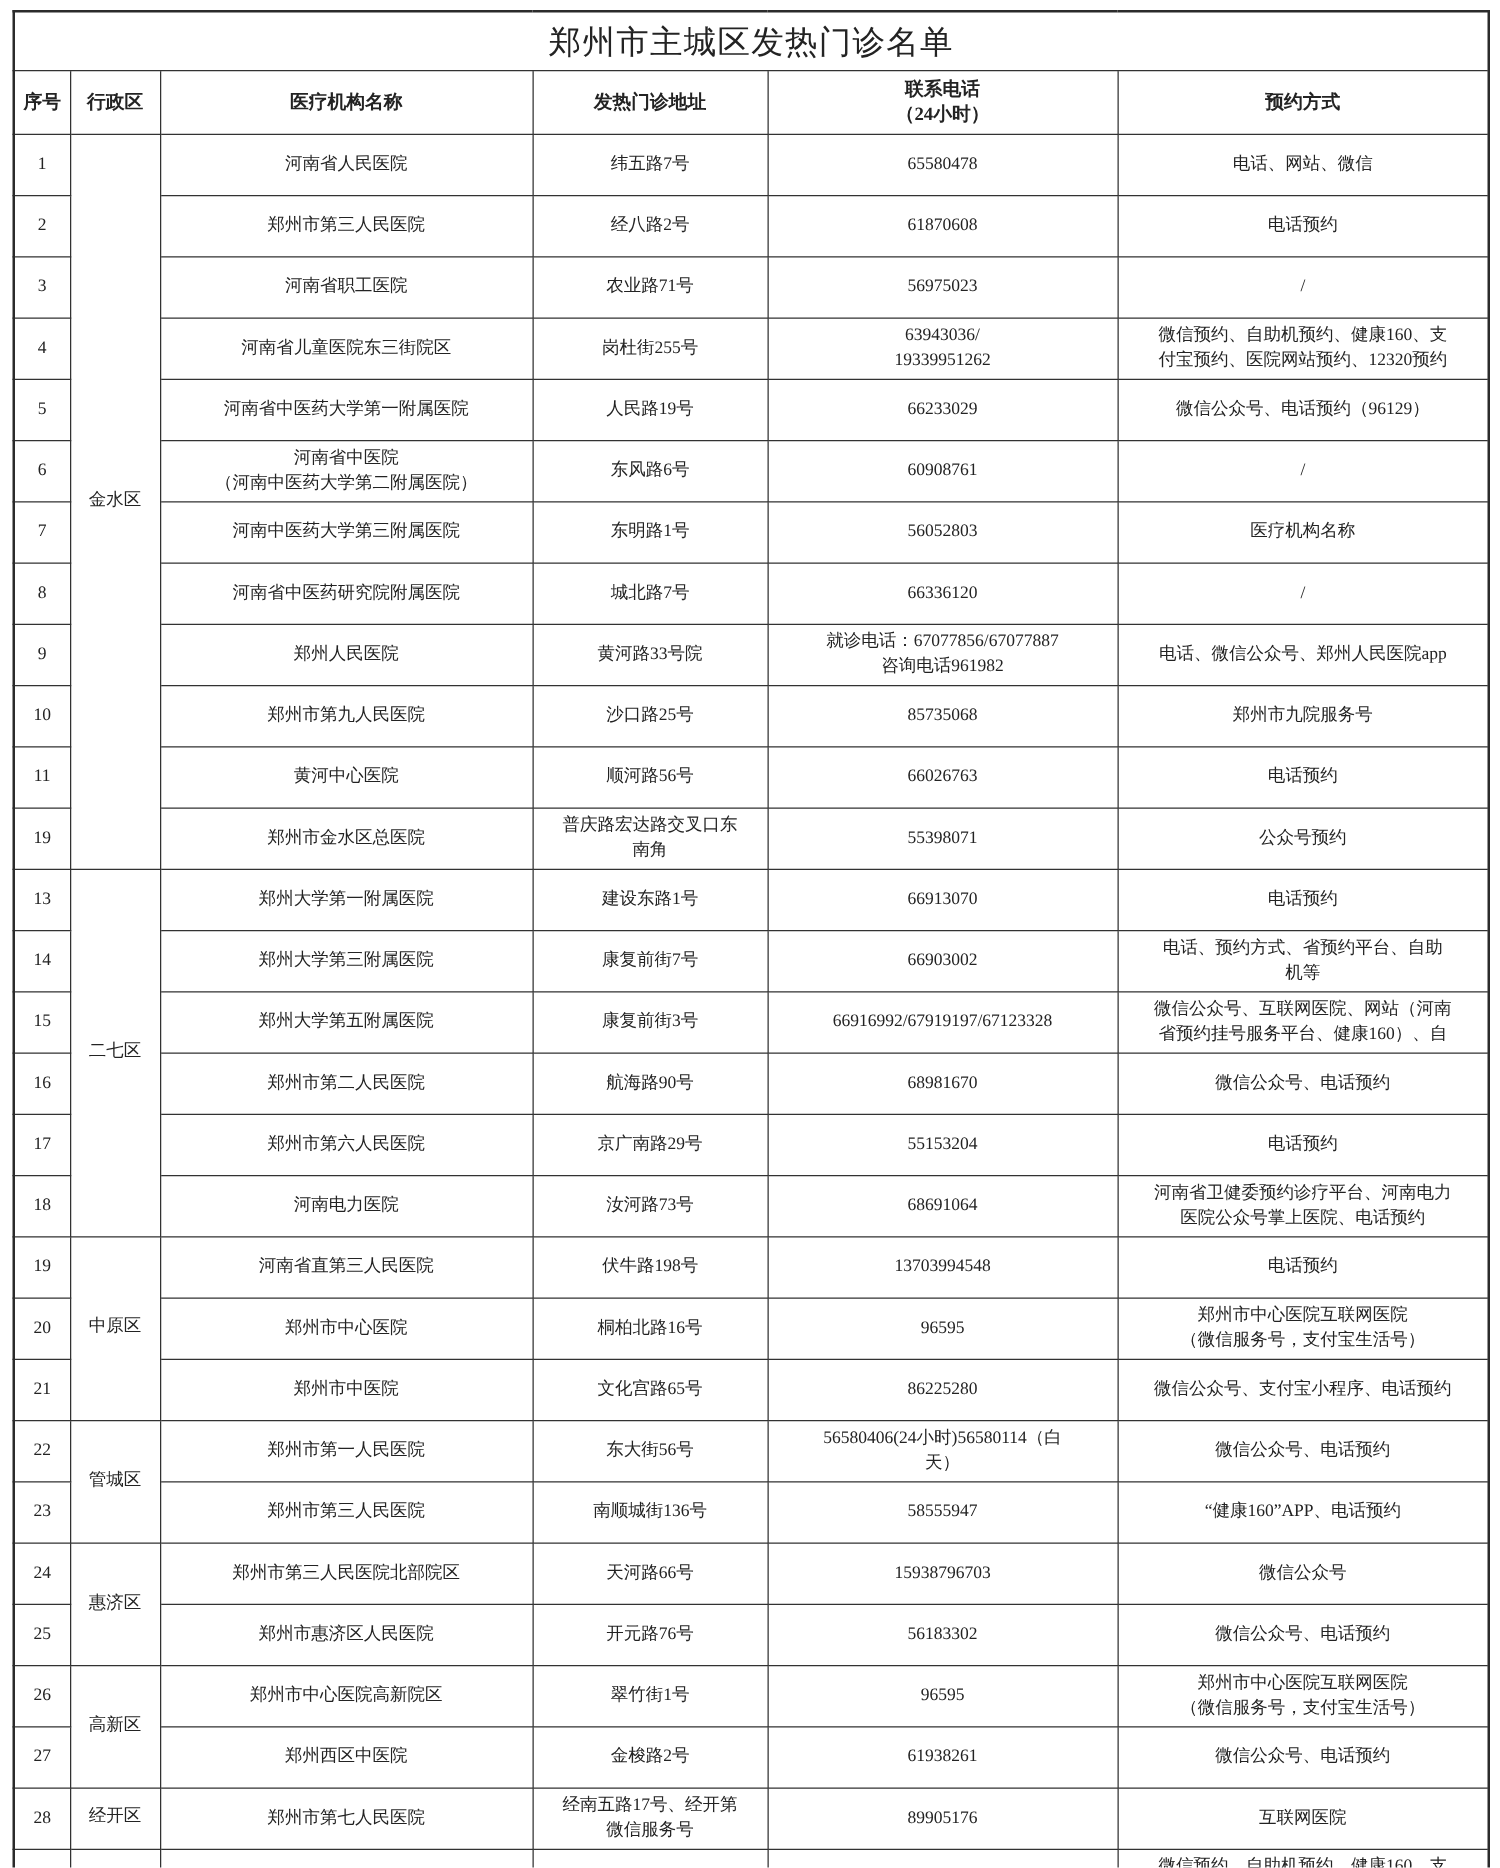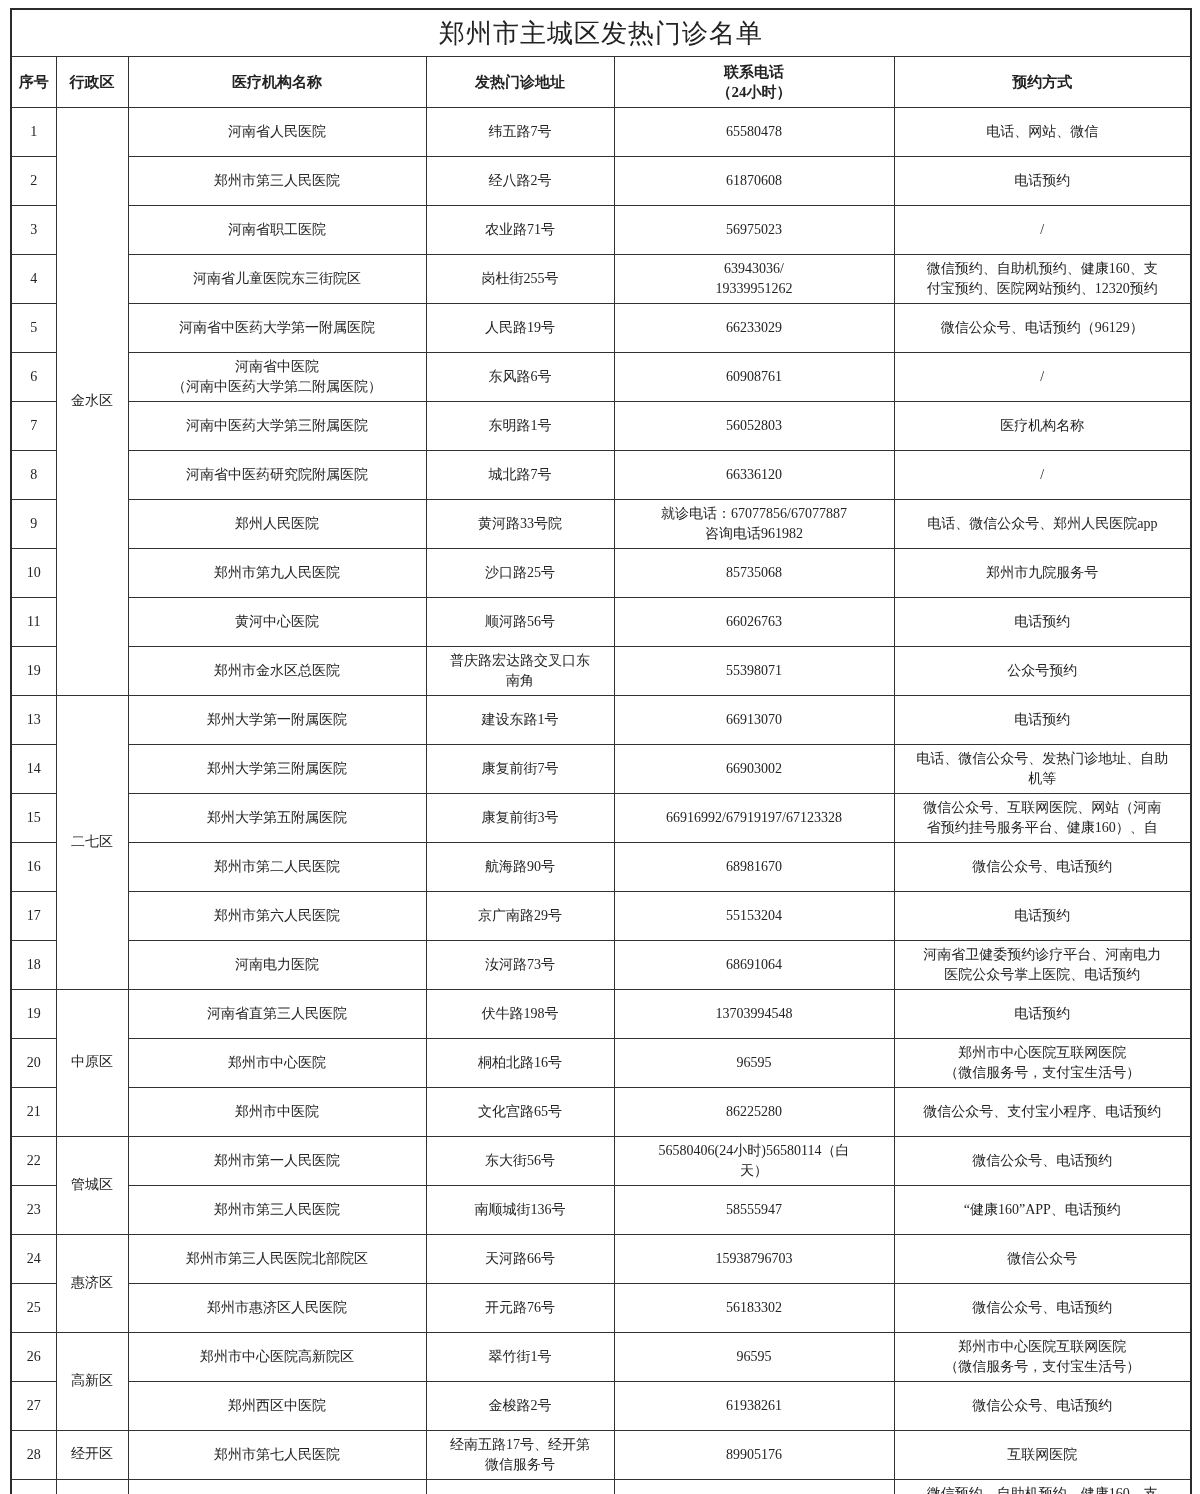--- a/index.html
+++ b/index.html
@@ -174,21 +174,21 @@
           <td>郑州大学第一附属医院</td>
           <td>建设东路1号</td>
           <td>66913070</td>
           <td>电话预约</td>
         </tr>
         <tr>
           <td>14</td>
           <td>郑州大学第三附属医院</td>
           <td>康复前街7号</td>
           <td>66903002</td>
-          <td>电话、微信公众号、发热门诊地址、自助
+          <td>电话、预约方式、省预约平台、自助
 机等</td>
         </tr>
         <tr>
           <td>15</td>
           <td>郑州大学第五附属医院</td>
           <td>康复前街3号</td>
           <td>66916992/67919197/67123328</td>
           <td>微信公众号、互联网医院、网站（河南
 省预约挂号服务平台、健康160）、自</td>
         </tr>

